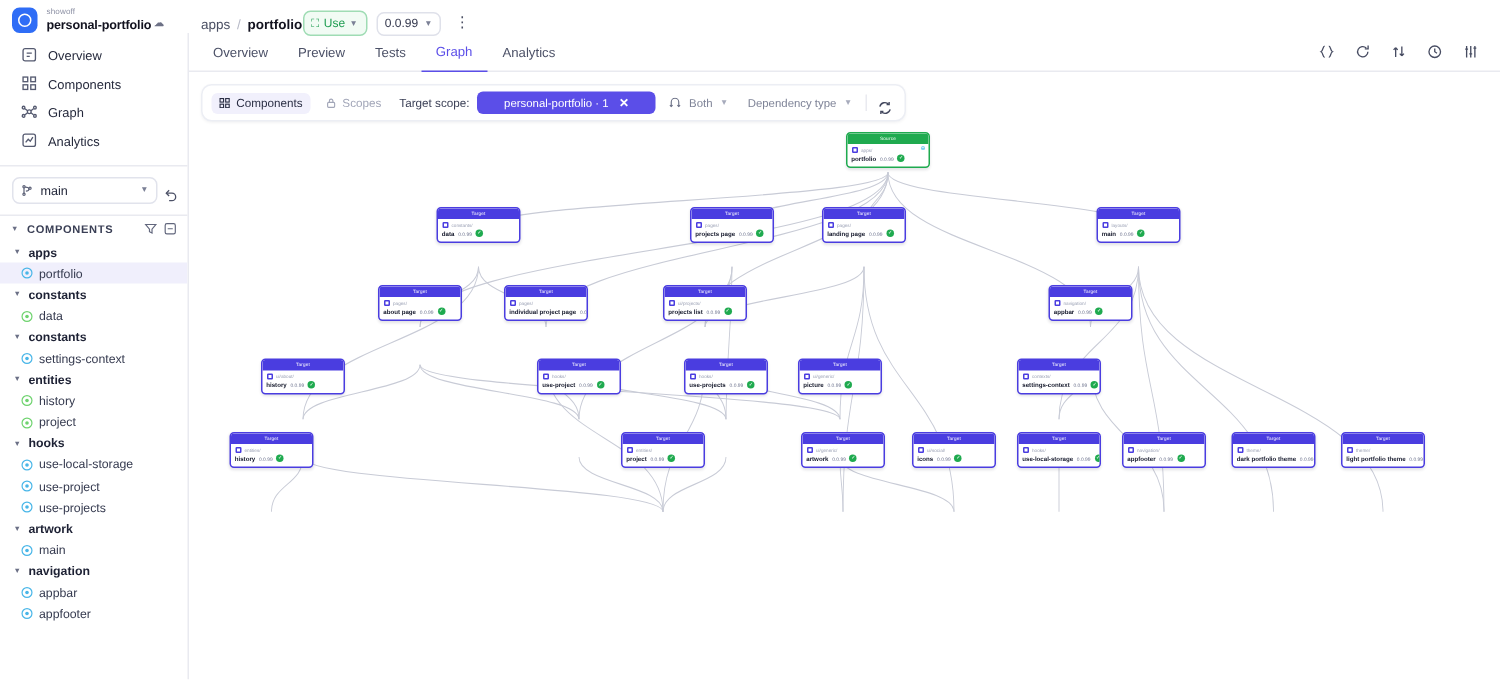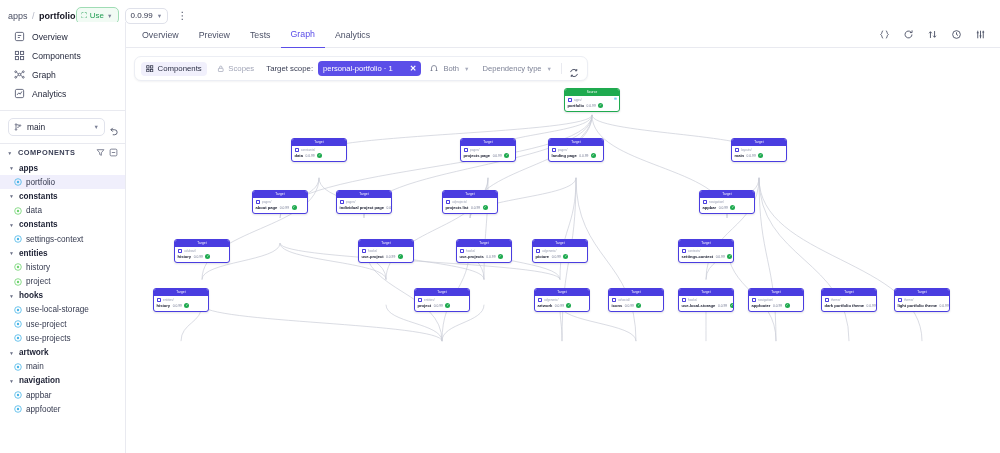--- a/index.html
+++ b/index.html
@@ -109,23 +109,23 @@
     display: inline-flex; align-items: center; gap: 5px;
     border: 1px solid #eceef4; border-radius: 7px; background: #fff;
     padding: 4px 6px; box-shadow: 0 1px 2px rgba(20,20,40,.05);
   }
   .seg { display: flex; align-items: center; gap: 4px; border-radius: 4px; padding: 2.5px 5px; font-size: 7.8px; cursor: pointer; }
   .seg.on { background: #f1f0fc; color: #2a2e44; }
   .seg.off { color: #a2a6b8; }
   .seg svg { width: 7.5px; height: 7.5px; display: block; }
   .flabel { font-size: 7.8px; color: #3a3f55; margin-left: 2px; }
   .chip {
-    display: flex; align-items: center; gap: 17px;
+    display: flex; align-items: center; gap: 7px;
     background: #5b4ee8; color: #fff; border-radius: 4px;
-    font-size: 7.6px; padding: 3px 5px; cursor: pointer;
+    font-size: 7.6px; padding: 3px 18px; cursor: pointer;
   }
   .chip .x { font-size: 8px; font-weight: bold; }
   .fsel { display: flex; align-items: center; gap: 5px; font-size: 7.6px; color: #7e8397; cursor: pointer; padding: 2px 4px; }
   .fsel .fcaret { font-size: 5.5px; color: #a7abbc; }
   .fsel svg { width: 8px; height: 8px; display:block; color:#6b7086;}
   .fdiv { width: 1px; height: 11px; background: #e9eaf0; }
   .freload { width: 10px; height: 10px; color: #42475d; cursor: pointer; margin: 0 2px; }
 
   
   .canvas { position: relative; flex: 1; min-height: 0; overflow: hidden; }
@@ -155,20 +155,30 @@
   .node.root .hdr { background: #1faa4f; }
   .node.root .pico { border-color: #4a3de0; }
   .node .plus { position: absolute; right: 2px; top: 7px; font-size: 4px; color: #3fb9e8; }
 </style>
 </head>
 <body>
 
 <div class="app">
 
   <div class="topbar">
+    <div class="brand">
+      <div class="brand-logo"></div>
+      <div class="brand-text">
+        <div class="brand-org">showoff</div>
+        <div class="brand-name">
+          <span>personal-portfolio</span>
+          <span class="brand-sync">☁</span>
+        </div>
+      </div>
+    </div>
     <div class="crumbwrap">
       <div class="crumb">
         <span>apps</span>
         <span class="sep">/</span>
         <b>portfolio</b>
       </div>
       <div class="topright">
         <div class="usebtn">
           <span class="ic">⛶</span>
           <span>Use</span>

